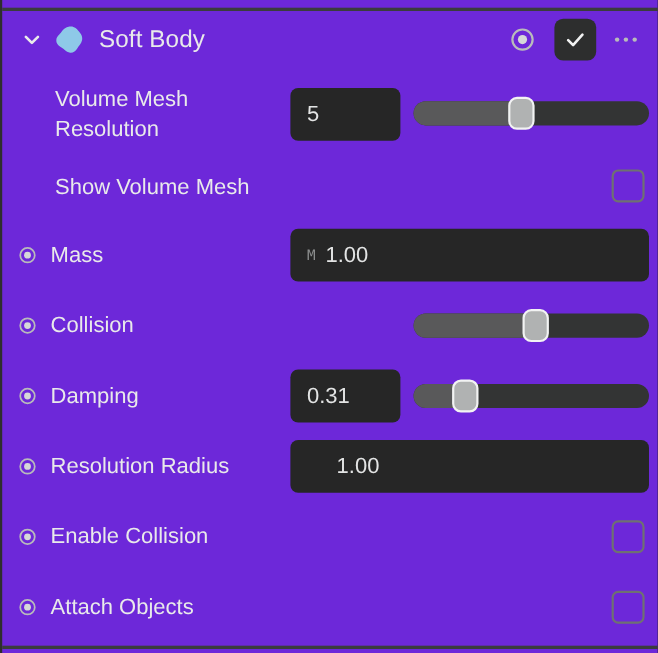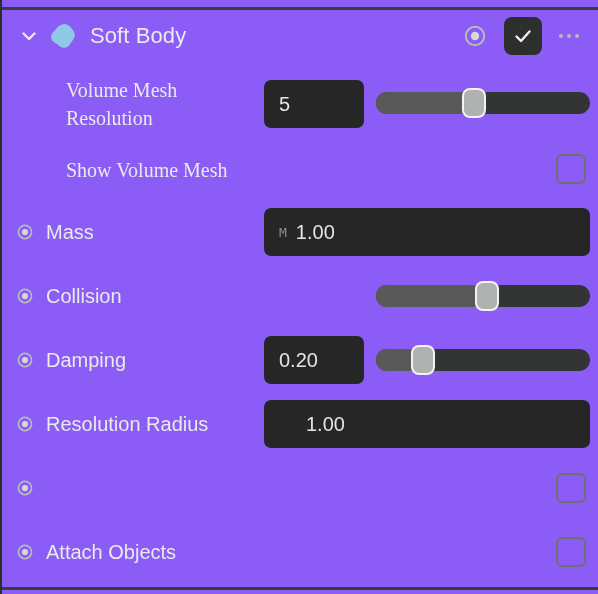--- a/index.html
+++ b/index.html
@@ -13,21 +13,21 @@
     height: 594px;
     overflow: hidden;
     font-family: "Liberation Sans", sans-serif;
     -webkit-font-smoothing: antialiased;
   }
 
   .panel {
     position: relative;
     width: 598px;
     height: 594px;
-    background: #8b5cf6;
+    background: #6d28d9;
     box-sizing: border-box;
     border-left: 2px solid #2e2e2e;
   }
 
   .top-divider {
     position: absolute;
     top: 7px;
     left: 0;
     width: 598px;
     height: 3px;
@@ -145,21 +145,21 @@
     flex: 0 0 auto;
   }
 
   .label {
     margin-left: 12px;
     font-size: 20px;
     color: #e9eaea;
     line-height: 28px;
     white-space: pre-line;
   }
-  .label.indent { margin-left: 32px; font-family: Liberation Serif, serif; }
+  .label.indent { margin-left: 16px; }
 
   .field {
     position: absolute;
     box-sizing: border-box;
     background: #262626;
     border-radius: 7px;
     display: flex;
     align-items: center;
     cursor: text;
   }
@@ -313,21 +313,21 @@
   <div class="row" style="top:344px;height:32px;">
     <div class="key-dot">
       <svg width="18" height="18" viewBox="0 0 18 18">
         <circle cx="9" cy="9" r="6.6" fill="none" stroke="#b9bbbb" stroke-width="1.6"></circle>
         <circle cx="9" cy="9" r="3.1" fill="#d6d8d8"></circle>
       </svg>
     </div>
     <div class="label">Damping</div>
   </div>
   <div class="field" style="top:336px;left:262px;width:100px;height:48px;padding-left:15px;">
-    <span class="field-value">0.20</span>
+    <span class="field-value">0.31</span>
   </div>
   <div class="slider" style="top:349px;left:374px;width:214px;">
     <div class="slider-fill" style="width:48px;"></div>
     <div class="slider-handle" style="left:35px;"></div>
   </div>
 
   <div class="row" style="top:408px;height:32px;">
     <div class="key-dot">
       <svg width="18" height="18" viewBox="0 0 18 18">
         <circle cx="9" cy="9" r="6.6" fill="none" stroke="#b9bbbb" stroke-width="1.6"></circle>
@@ -340,20 +340,21 @@
     <span class="field-value">1.00</span>
   </div>
 
   <div class="row" style="top:472px;height:32px;">
     <div class="key-dot">
       <svg width="18" height="18" viewBox="0 0 18 18">
         <circle cx="9" cy="9" r="6.6" fill="none" stroke="#b9bbbb" stroke-width="1.6"></circle>
         <circle cx="9" cy="9" r="3.1" fill="#d6d8d8"></circle>
       </svg>
     </div>
+    <div class="label">Enable Collision</div>
   </div>
   <div class="checkbox" style="top:473px;left:554px;"></div>
 
   <div class="row" style="top:536px;height:32px;">
     <div class="key-dot">
       <svg width="18" height="18" viewBox="0 0 18 18">
         <circle cx="9" cy="9" r="6.6" fill="none" stroke="#b9bbbb" stroke-width="1.6"></circle>
         <circle cx="9" cy="9" r="3.1" fill="#d6d8d8"></circle>
       </svg>
     </div>

